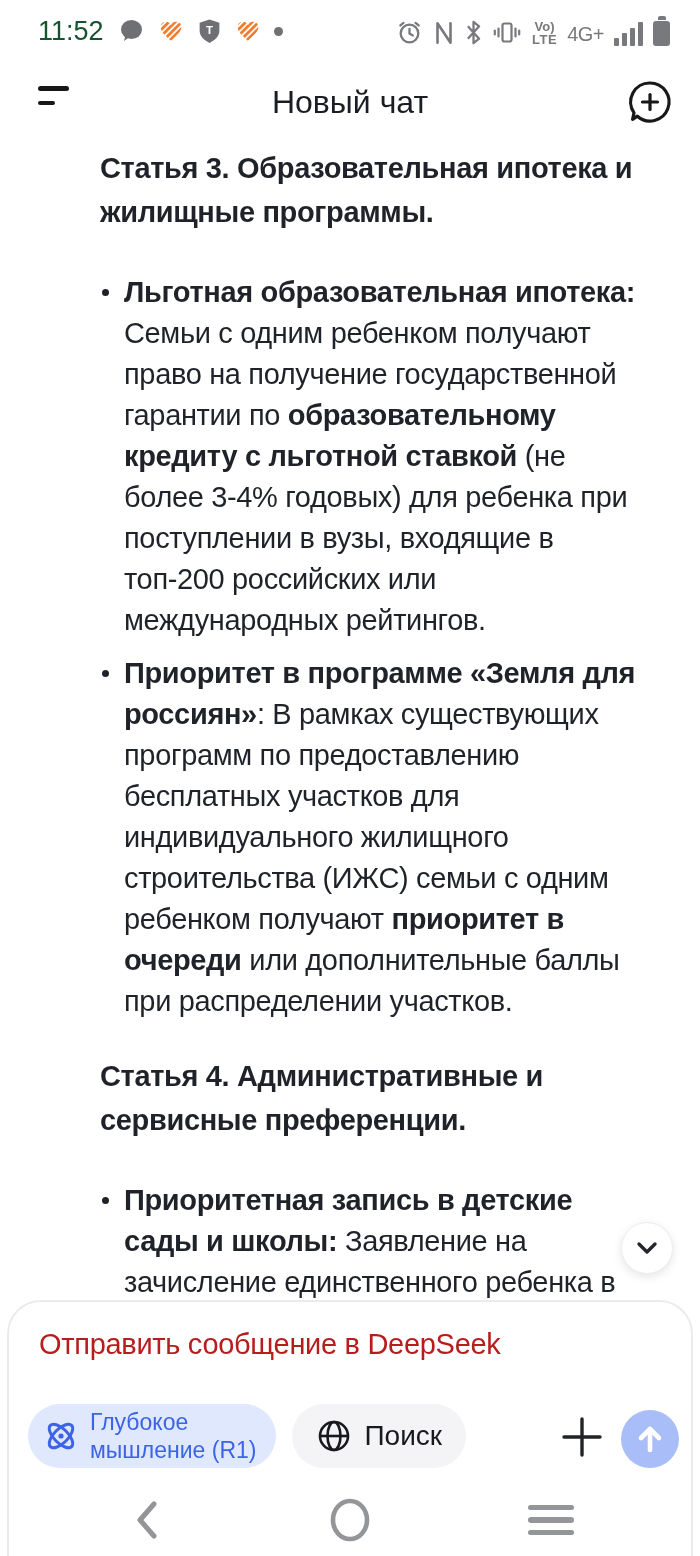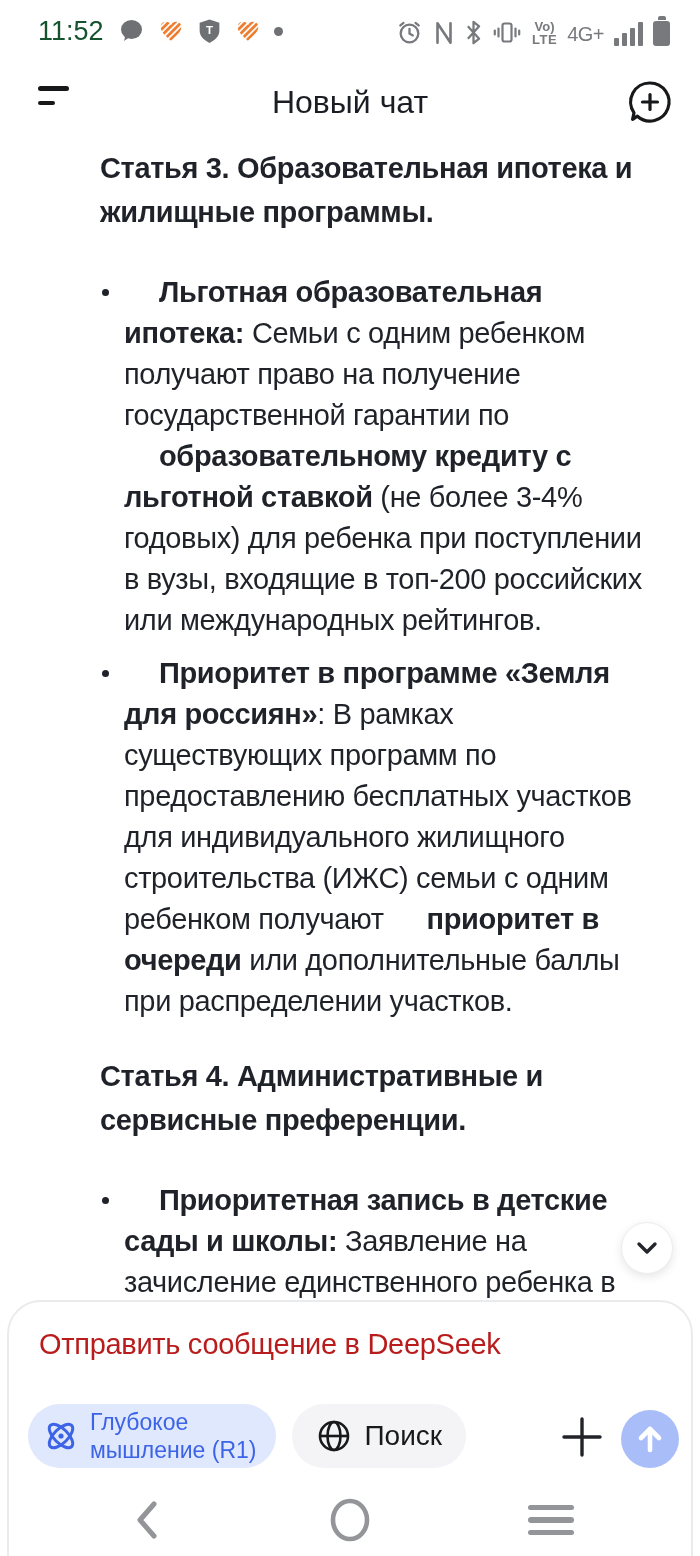--- a/index.html
+++ b/index.html
@@ -34,21 +34,21 @@
     font-size:32px; font-weight:500; color:#1a1d23; }
   .newchat-btn { position:absolute; right:24px; top:14px; width:52px; height:52px; cursor:pointer; }
 
   
   .message { position:absolute; top:140px; left:0; right:0; height:1162px; overflow:hidden;
     padding:6px 48px 0 100px; font-size:29px; line-height:41px; color:#1f2329; letter-spacing:-0.35px; }
   .msg-heading { font-weight:700; line-height:44px; margin:32px 0 38px; }
   .msg-heading:first-child { margin-top:0; }
   .bullet-item { position:relative; padding-left:24px; margin-bottom:12px; }
   .bullet-item .dot { position:absolute; left:2px; top:17px; width:7px; height:7px; border-radius:50%; background:#1f2329; }
-  .bullet-text .b { font-weight:700;margin-left:35px; }
+  .bullet-text .b { font-weight:700; }
 
   
   .scroll-fab { position:absolute; left:621px; top:1222px; width:52px; height:52px; border-radius:50%;
     background:#fff; border:1px solid #ededee; box-shadow:0 3px 10px rgba(0,0,0,.10);
     display:flex; align-items:center; justify-content:center; z-index:5; cursor:pointer; }
 
   
   .composer { position:absolute; left:7px; right:7px; top:1300px; height:300px;
     background:#fff; border:2px solid #eaebed; border-radius:34px; z-index:3; }
   .composer-input { position:absolute; left:30px; top:26px; right:30px; font-size:29px;

